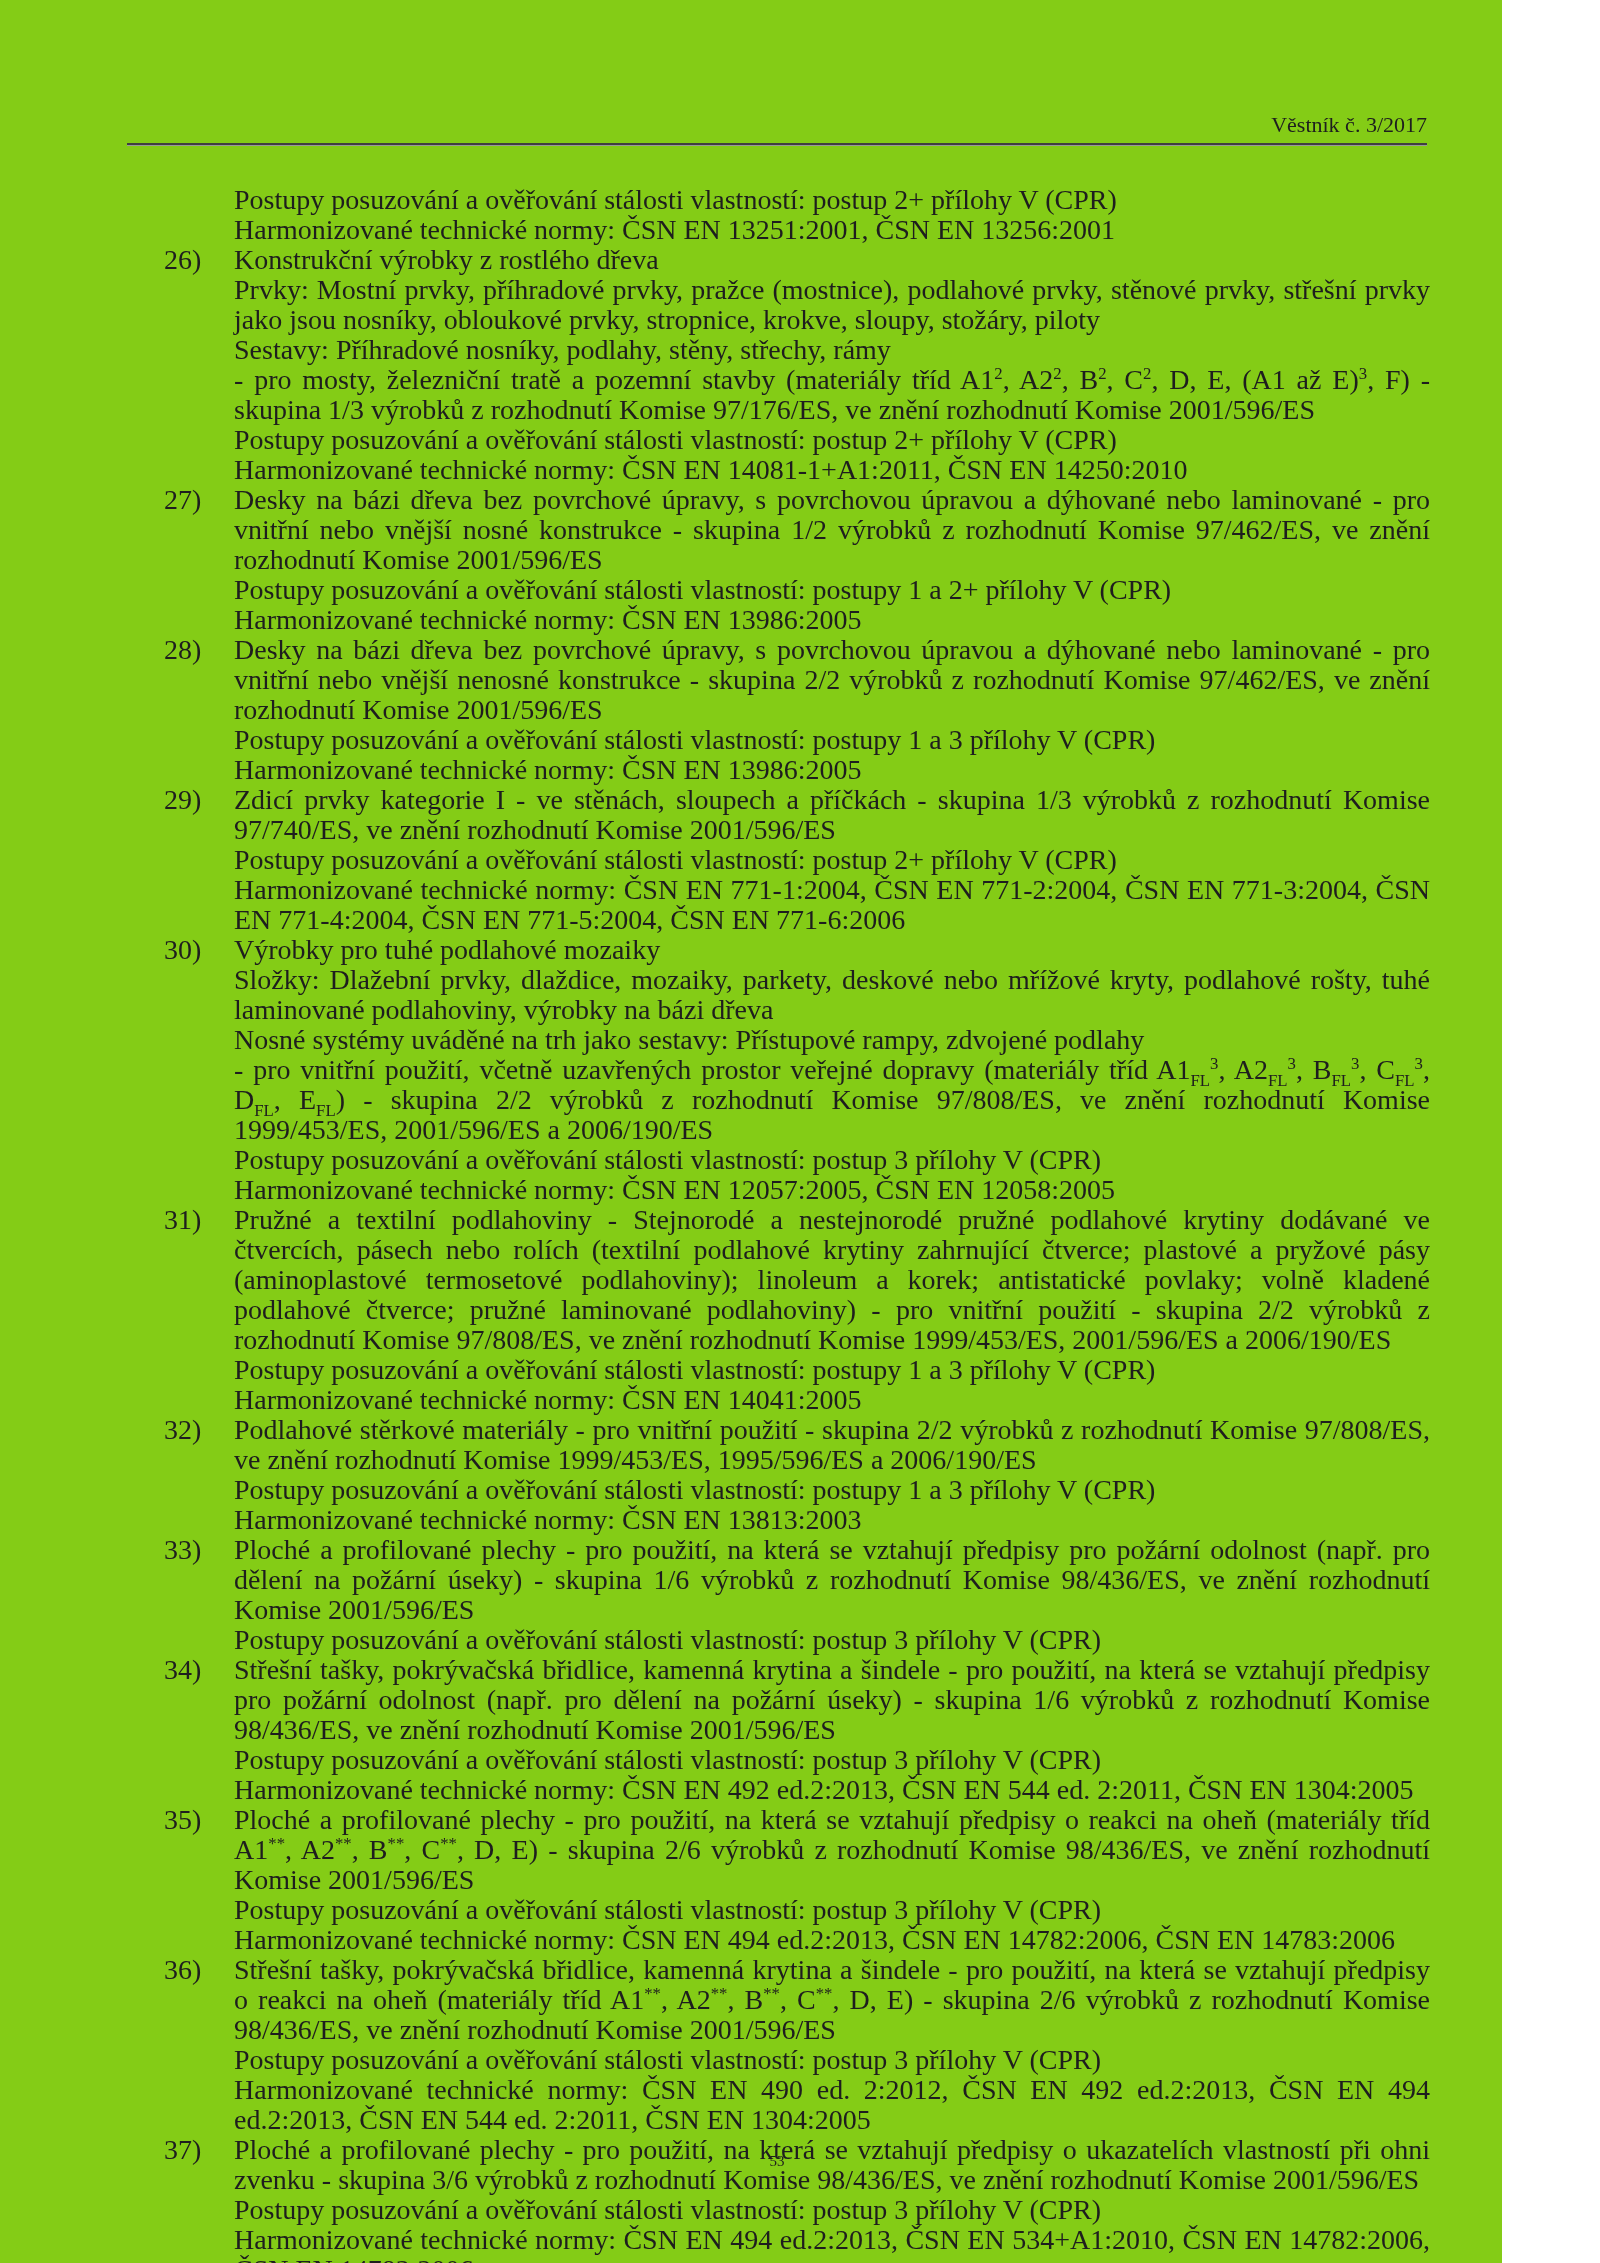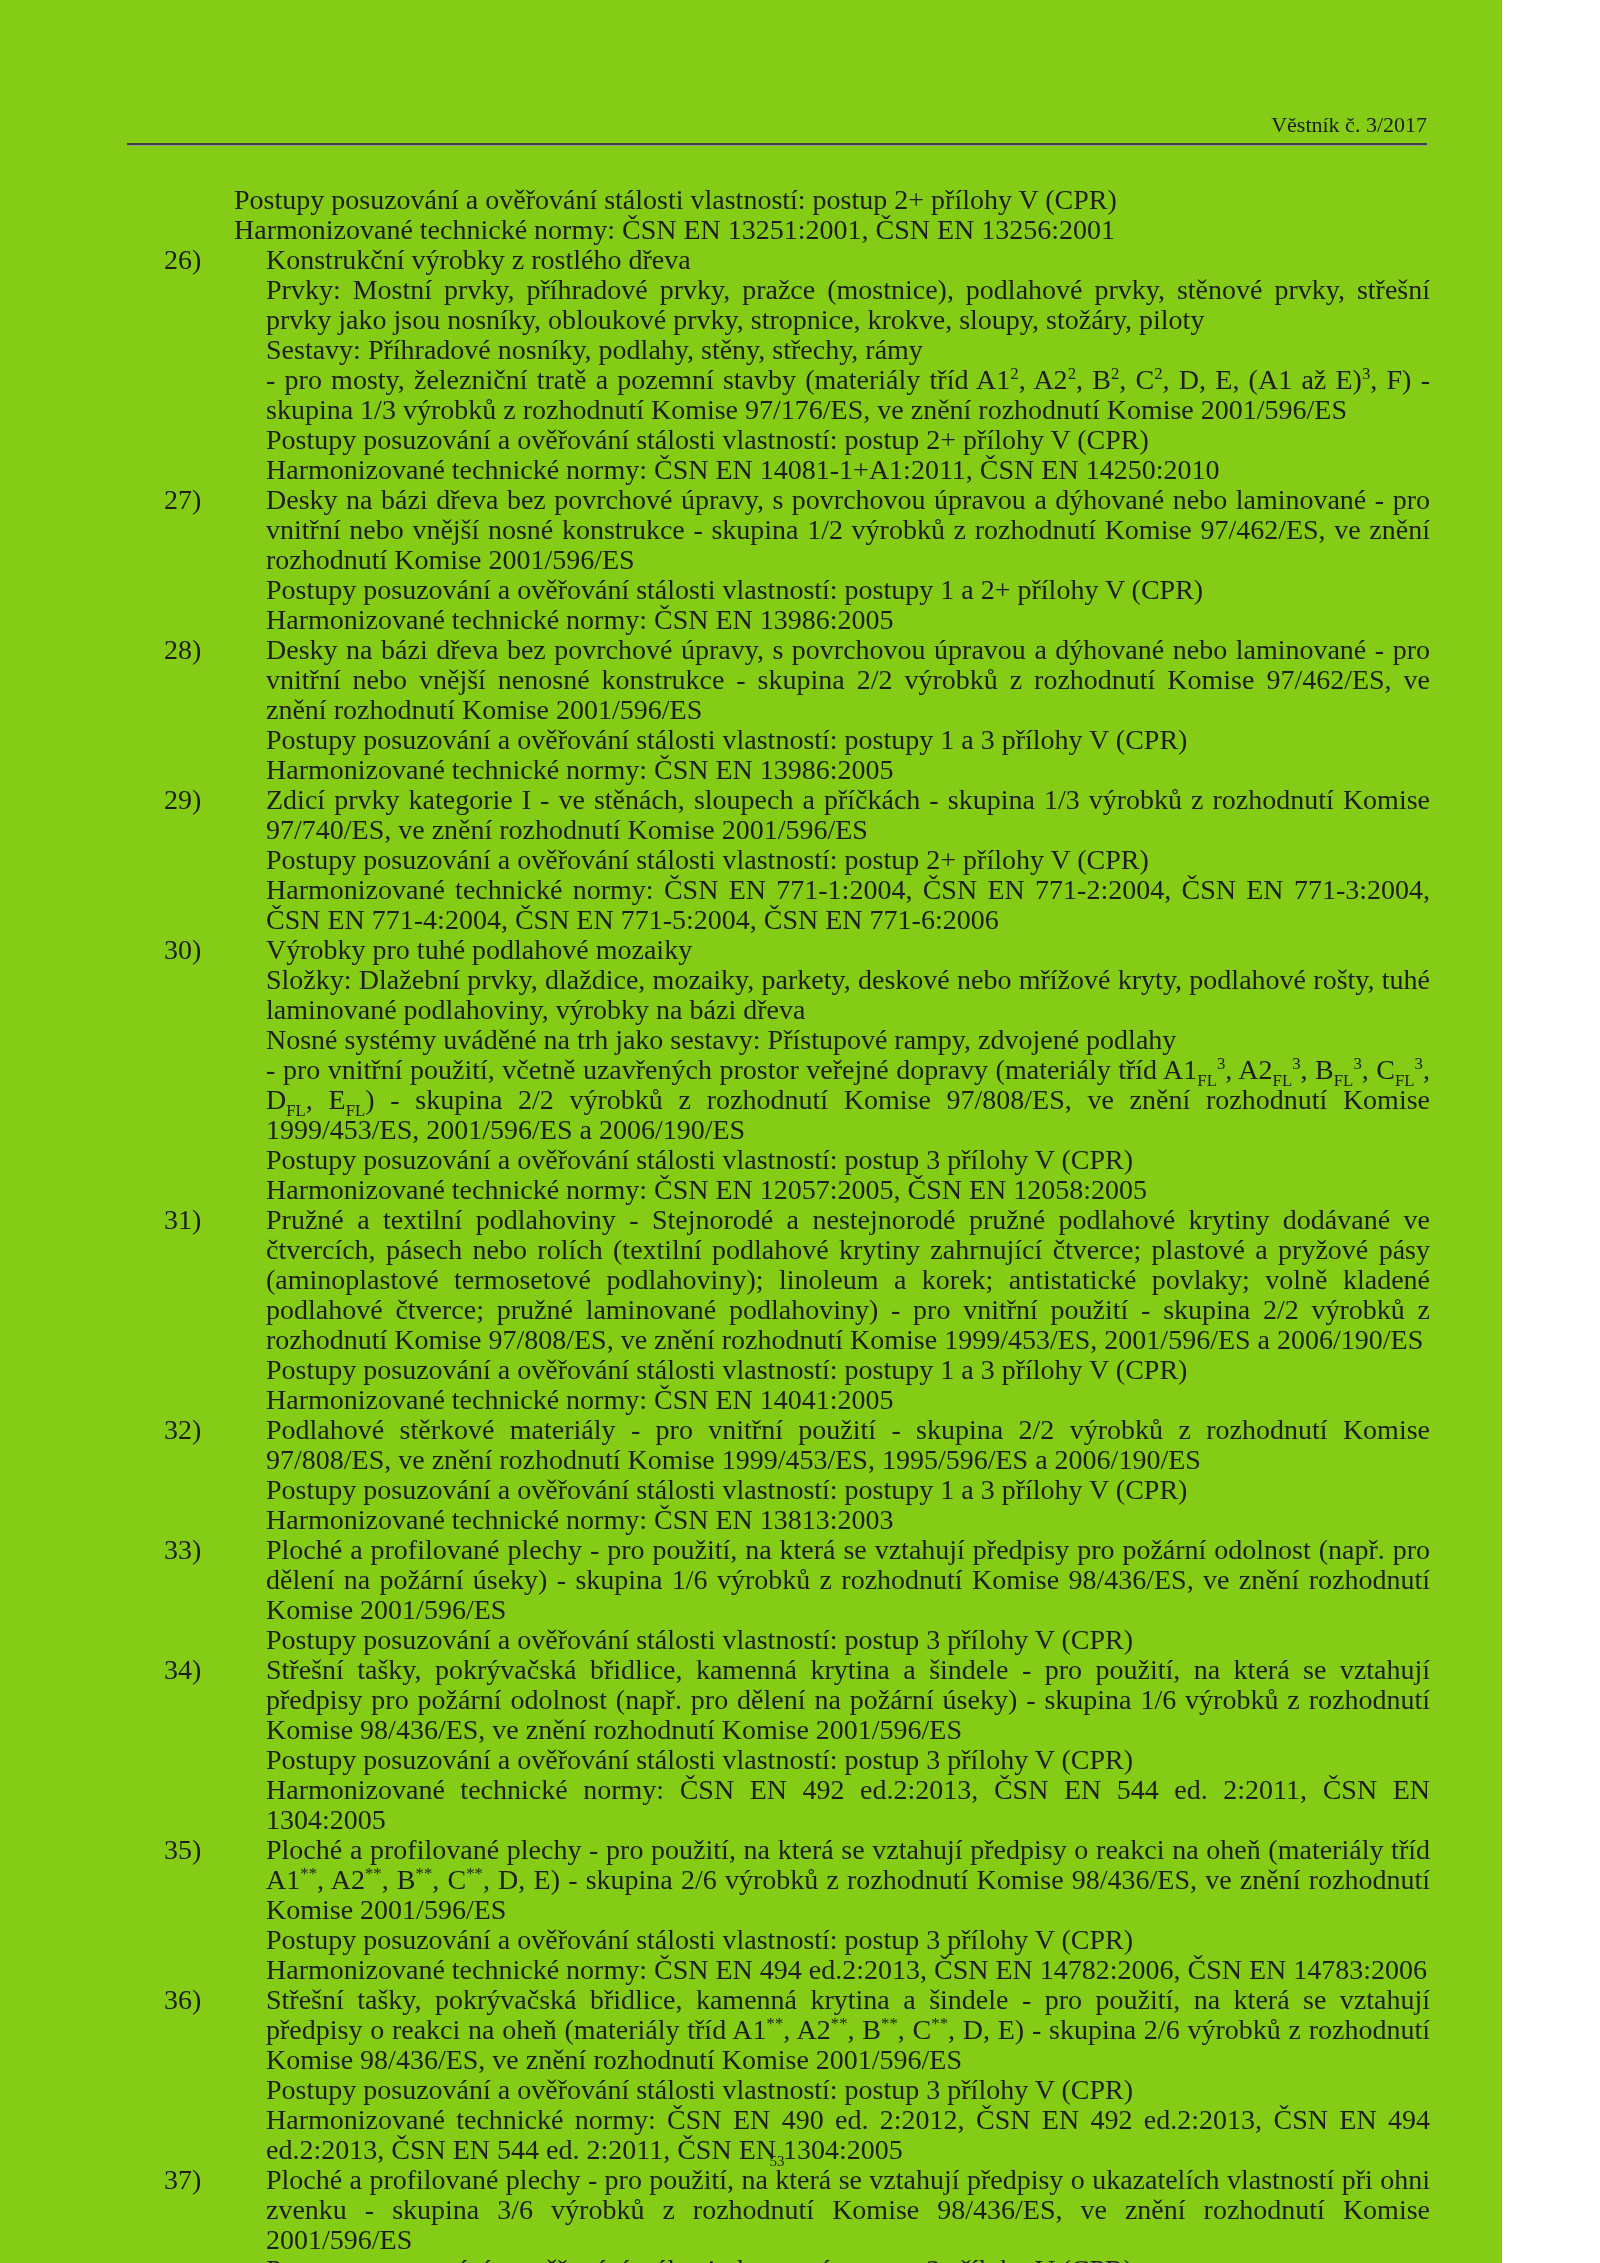--- a/index.html
+++ b/index.html
@@ -35,21 +35,21 @@
     border-bottom: 1px solid #9a9a9a;
   }
   .content {
     position: absolute;
     top: 185px;
     left: 127px;
     width: 1303px;
     font-size: 28px;
     line-height: 30px;
   }
-  .para { text-align: justify; margin-left: 32px; }
+  .para { text-align: justify; }
   .intro .para { margin-left: 107px; }
   .item { display: flex; }
   .item-num {
     width: 107px;
     padding-left: 37px;
     flex: 0 0 107px;
   }
   .item-body {
     flex: 1 1 auto;
     width: 1196px;

